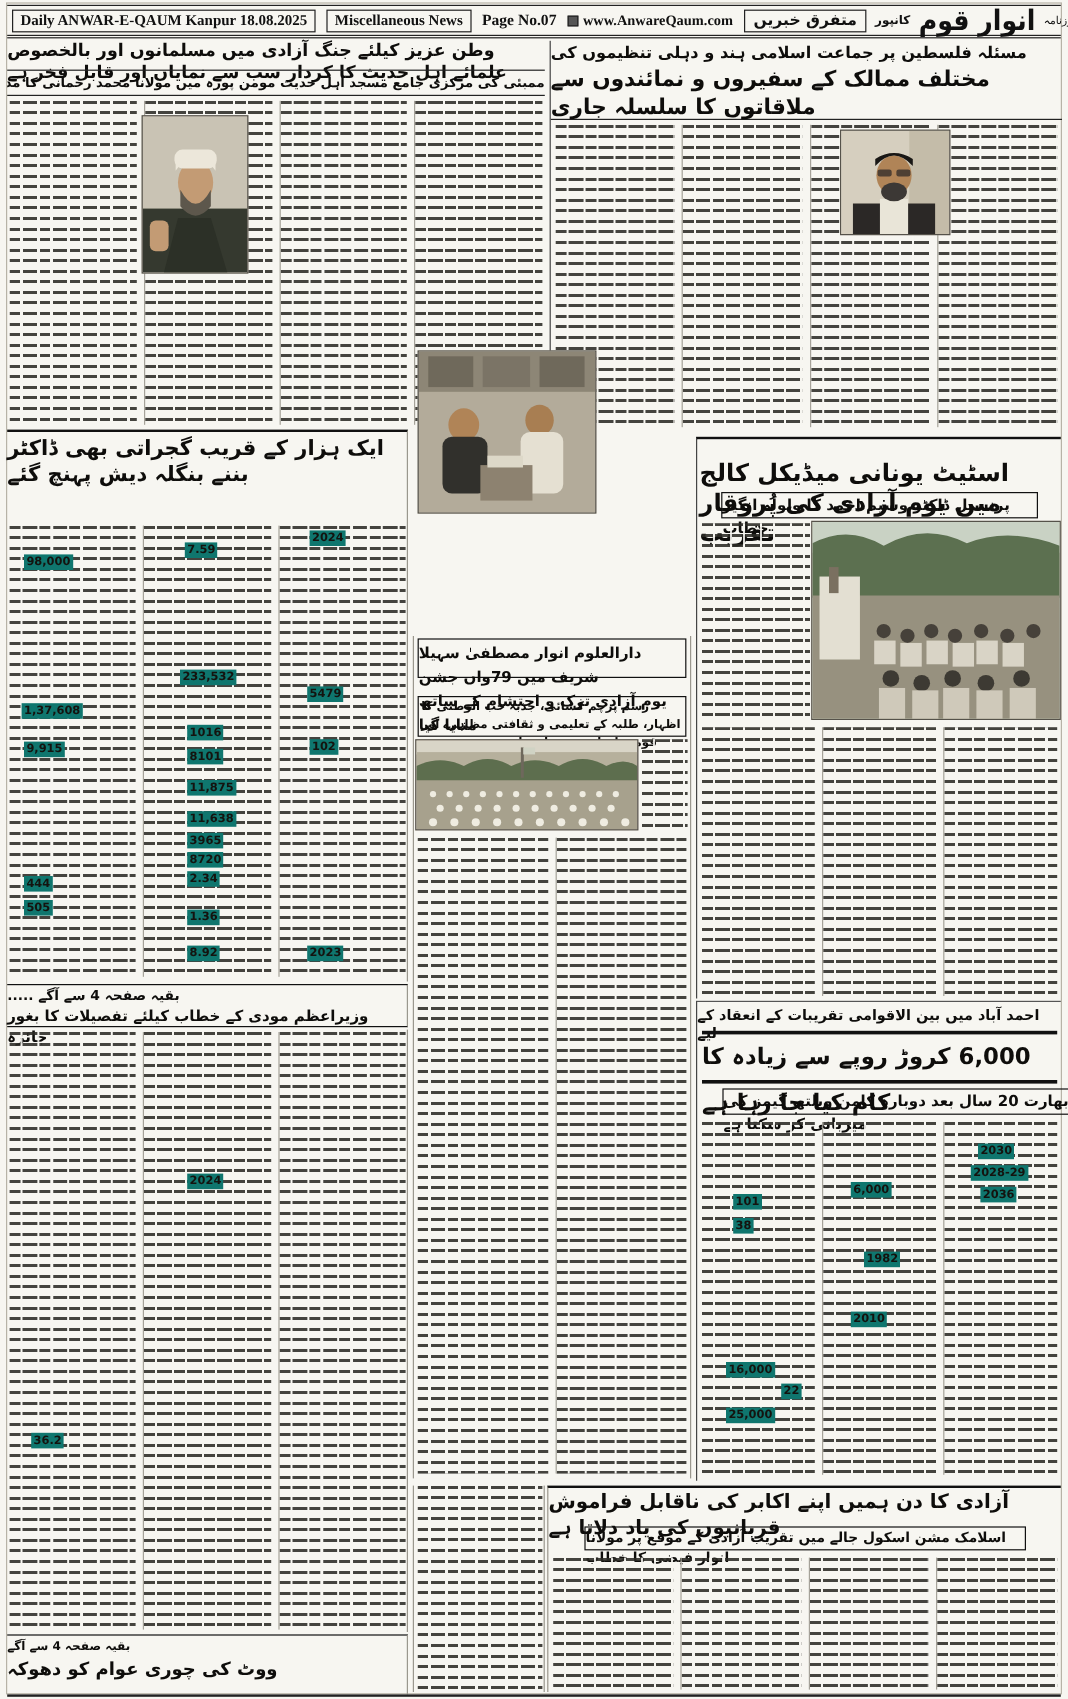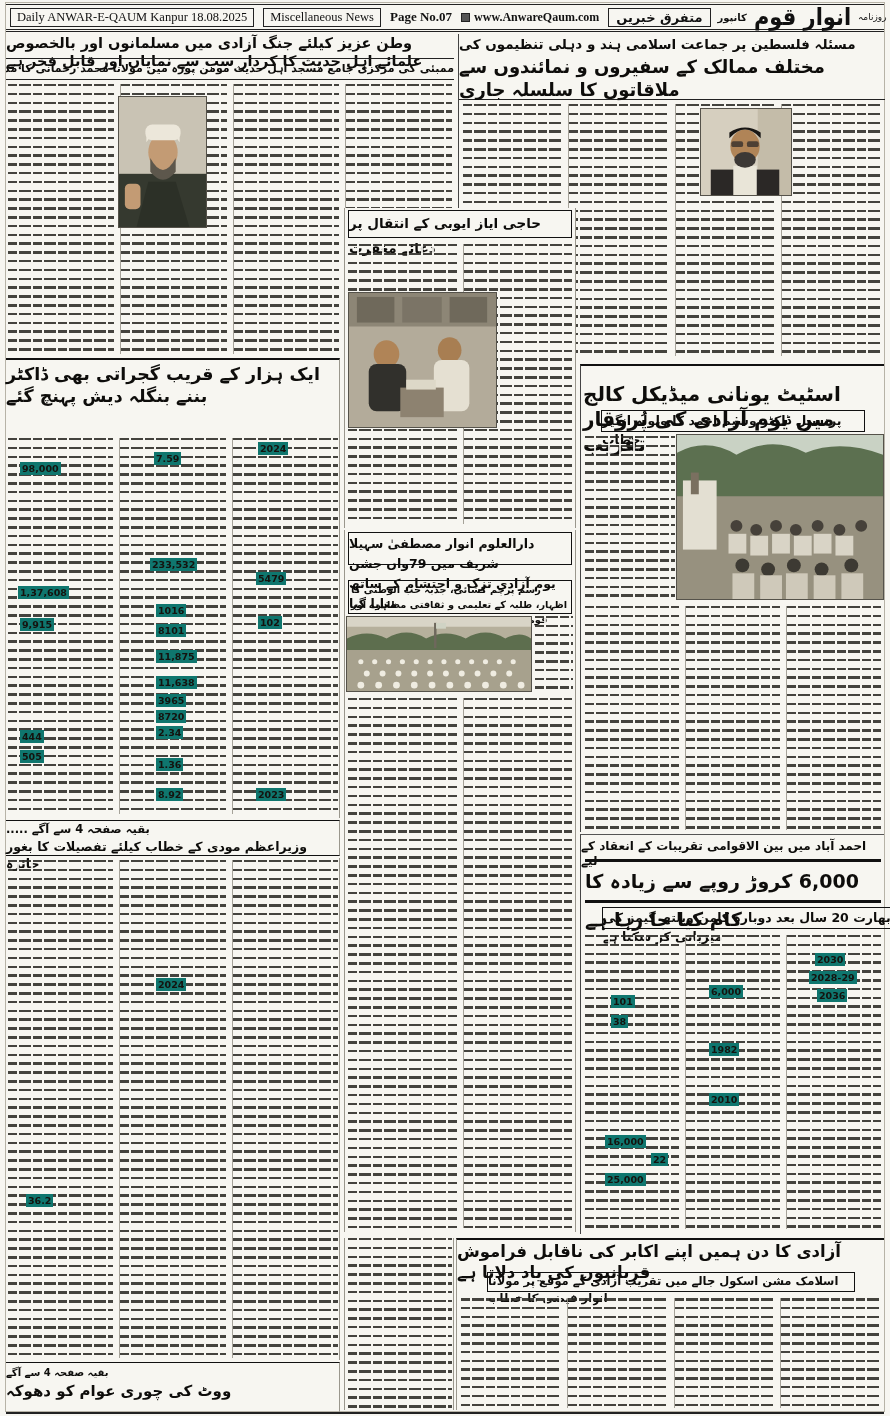--- a/index.html
+++ b/index.html
@@ -18,21 +18,21 @@
       repeating-linear-gradient(180deg, #2c2b26 0 2.5px, rgba(0,0,0,0) 2.5px 8.8px);
   }
   .cols{display:flex;gap:6px}
   .cols .c{flex:1}
   .cols .c + .c{border-left:1px solid #9a978d}
   .num{position:absolute;z-index:3;font-family:"DejaVu Sans",sans-serif;font-weight:bold;font-size:9.5px;line-height:1.2;background:#0f766e;padding:1px 2px;color:#14130f;white-space:nowrap}
   .photo{position:absolute;z-index:5;border:1px solid #55524a;background:#cbc5b8}
   .photo svg{display:block;width:100%;height:100%}
   
   #masthead{left:6px;top:4px;width:878px;height:28px;border-top:1px solid #222;border-bottom:3px double #222;display:flex;align-items:center;gap:9px;padding:0 4px}
-  .mh-box{border:1px solid #222;padding:1px 6px;font-weight:normal;font-size:12.5px;white-space:nowrap}
+  .mh-box{border:1px solid #222;padding:1px 6px;font-weight:bold;font-size:12.5px;white-space:nowrap}
   .mh-plain{font-weight:bold;font-size:13px;white-space:nowrap}
   .mh-site{display:flex;align-items:center;gap:4px;font-weight:bold;font-size:12px;white-space:nowrap}
   .site-ico{display:inline-block;width:9px;height:9px;border:1.5px solid #222;background:#555}
   .mh-right{margin-left:auto;display:flex;align-items:center;gap:7px}
   .mh-ubox{border:1.5px solid #222;padding:1px 7px;font-weight:bold;font-size:13px;white-space:nowrap}
   .nameplate{font-weight:bold;font-size:21px;transform:scaleY(1.12);white-space:nowrap;letter-spacing:-0.5px}
   .mh-small{font-size:10px;font-weight:bold;white-space:nowrap}
   .mh-tiny{font-size:9px;white-space:nowrap}
   .frame{left:5px;top:2px;width:880px;height:1410px;border:1px solid #b7b3a7;pointer-events:none}
 </style>
@@ -122,27 +122,20 @@
     </div>
     <span class="num" style="left:20px;top:336px">36.2</span>
     <span class="num" style="left:150px;top:120px">2024</span>
   </div>
 
   <div class="abs" style="left:6px;top:1362px;width:334px;height:50px;border-top:1px solid #111;border-right:1px solid #9a978d;padding-top:2px">
     <div class="urdu hl" style="font-size:10px;line-height:15px">بقیہ صفحہ 4 سے آگے</div>
     <div class="urdu hl" style="font-size:15px;line-height:22px">ووٹ کی چوری عوام کو دھوکہ</div>
   </div>
 
-  <div class="abs panel" style="left:344px;top:208px;width:232px;height:320px;z-index:4;border-left:1px solid #9a978d;border-right:1px solid #9a978d">
-    <div class="abs urdu hl" style="left:3px;top:2px;width:224px;height:28px;font-size:13.5px;line-height:25px;border:1.5px solid #111">حاجی ایاز ایوبی کے انتقال پر دعائے مغفرت</div>
-    <div class="abs cols" style="left:3px;top:36px;width:224px;height:280px">
-      <div class="c sim"></div>
-      <div class="c sim"></div>
-    </div>
-  </div>
 
   <div class="abs panel" style="left:344px;top:530px;width:232px;height:702px;border-left:1px solid #9a978d;border-right:1px solid #9a978d">
     <div class="abs" style="left:3px;top:2px;width:224px;height:33px;border:1.5px solid #111;padding-top:1px">
       <div class="urdu hl" style="font-size:12.5px;line-height:20px">دارالعلوم انوار مصطفیٰ سہیلا شریف میں 79واں جشن</div>
       <div class="urdu hl" style="font-size:12.5px;line-height:20px">یوم آزادی تزک و احتشام کے ساتھ منایا گیا</div>
     </div>
     <div class="abs urdu hl" style="left:3px;top:50px;width:224px;height:34px;font-size:9.8px;line-height:15px;border:1px solid #111;padding:1px 2px">رسم پرچم کشائی، جذبہ حب الوطنی کا اظہار، طلبہ کے تعلیمی و ثقافتی مظاہرے اور قومی اتحاد و حصول تعلیم پر بھرپور زور</div>
     <div class="abs sim" style="left:190px;top:86px;width:38px;height:76px"></div>
     <div class="abs cols" style="left:3px;top:168px;width:224px;height:530px">
       <div class="c sim"></div>
@@ -171,21 +164,21 @@
     <div class="abs urdu hl" style="left:21px;top:72px;width:296px;height:22px;font-size:12.5px;line-height:19px;border:1px solid #111">بھارت 20 سال بعد دوبارہ کامن ویلتھ گیمز کی میزبانی کر سکتا ہے</div>
     <div class="abs cols" style="left:4px;top:100px;width:296px;height:294px">
       <div class="c sim"></div>
       <div class="c sim"></div>
       <div class="c sim"></div>
     </div>
     <span class="num" style="left:234px;top:118px">2030</span>
     <span class="num" style="left:228px;top:136px">2028-29</span>
     <span class="num" style="left:236px;top:154px">2036</span>
     <span class="num" style="left:128px;top:150px">6,000</span>
-    <span class="num" style="left:128px;top:208px">1982</span>
+    <span class="num" style="left:139px;top:208px">1982</span>
     <span class="num" style="left:128px;top:258px">2010</span>
     <span class="num" style="left:30px;top:160px">101</span>
     <span class="num" style="left:30px;top:180px">38</span>
     <span class="num" style="left:24px;top:300px">16,000</span>
     <span class="num" style="left:24px;top:338px">25,000</span>
     <span class="num" style="left:70px;top:318px">22</span>
   </div>
 
   <div class="abs" style="left:456px;top:1238px;width:428px;height:172px;border-top:2px solid #111;border-left:1px solid #9a978d">
     <div class="abs urdu hl" style="left:0;top:2px;width:428px;height:28px;font-size:16.5px">آزادی کا دن ہمیں اپنے اکابر کی ناقابل فراموش قربانیوں کی یاد دلاتا ہے</div>

